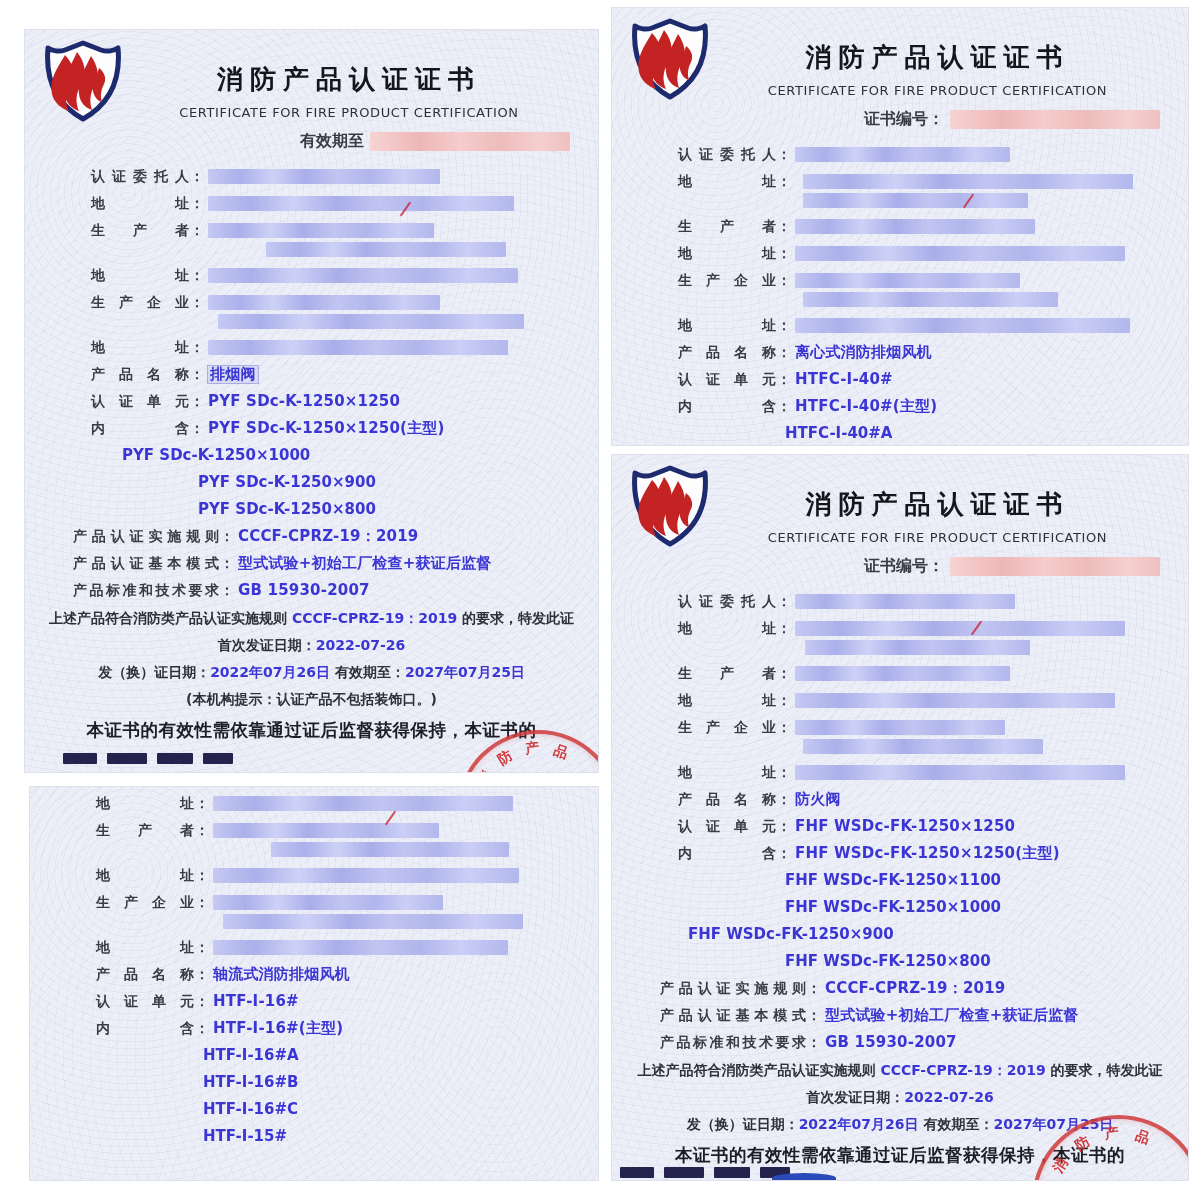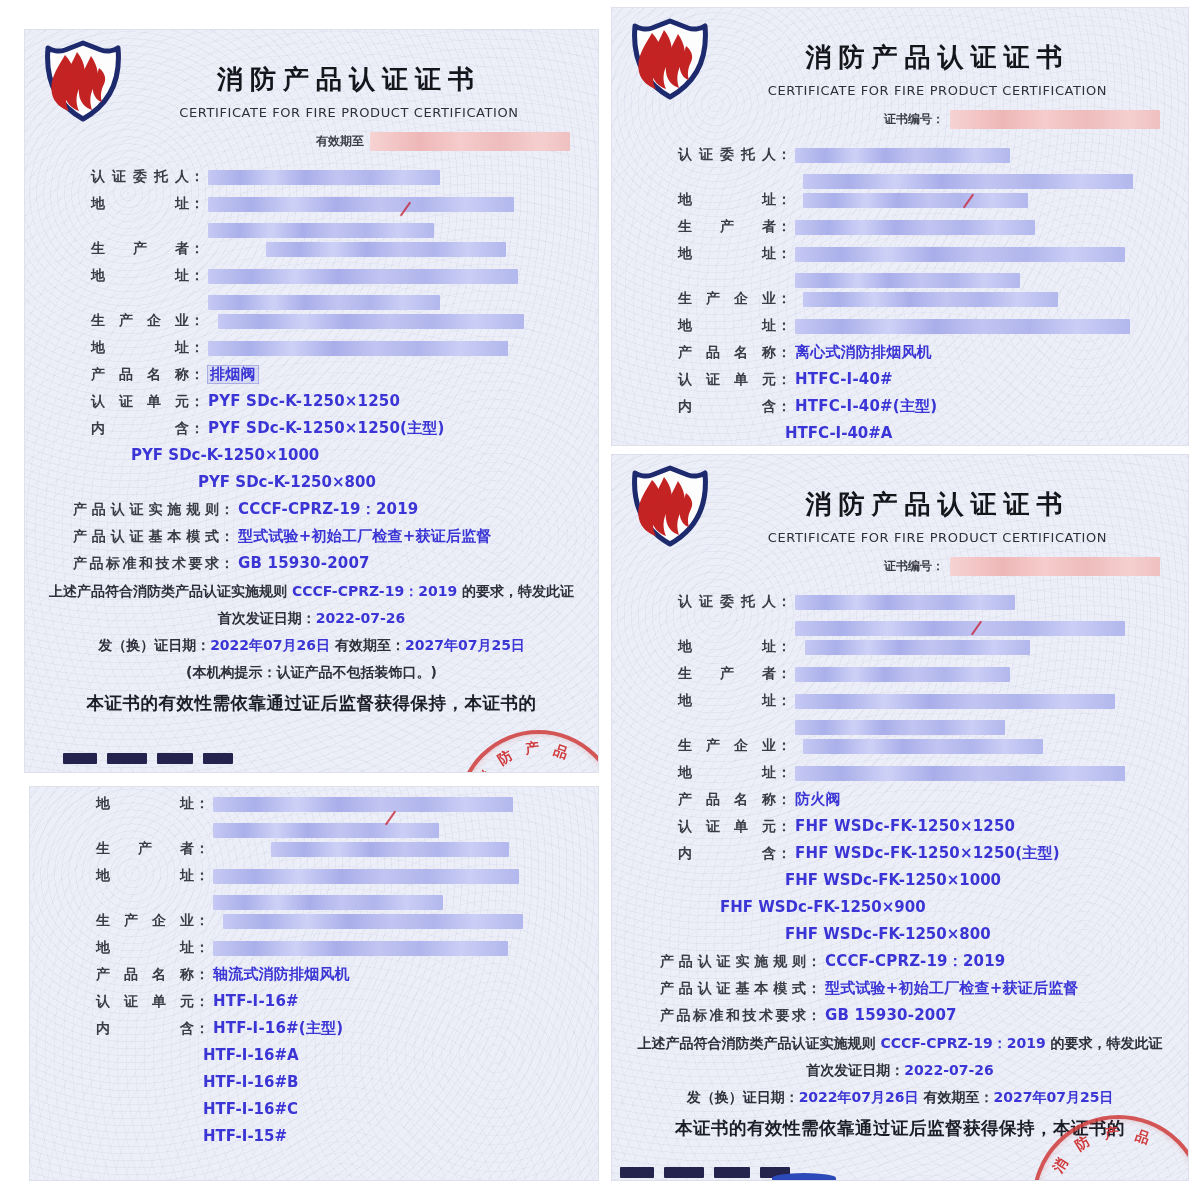--- a/index.html
+++ b/index.html
@@ -13,25 +13,25 @@
       repeating-radial-gradient(circle at 82% 68%, rgba(140,150,185,0.08) 0 1px, rgba(0,0,0,0) 1px 9px),
       repeating-radial-gradient(circle at 55% 110%, rgba(140,150,185,0.07) 0 1px, rgba(0,0,0,0) 1px 11px);
     box-shadow:0 0 0 1px rgba(190,195,215,0.5);
   }
   .hdr{position:relative;padding-top:16px;min-height:112px;}
   .logo{position:absolute;left:16px;top:8px;width:84px;height:100px;}
   .titlewrap{padding-left:95px;padding-right:20px;text-align:center;}
   .title{font-size:26px;font-weight:700;color:#15151c;letter-spacing:7px;margin-top:16px;}
   .subtitle{font-size:13px;color:#2e3038;letter-spacing:0.6px;margin-top:8px;}
   .certno{display:flex;justify-content:flex-end;align-items:center;padding-right:28px;margin-top:10px;height:22px;}
-  .certno .lbl{font-size:12px;font-weight:600;color:#3a3b45;margin-right:6px;white-space:nowrap;}
+  .certno .lbl{font-size:16px;font-weight:600;color:#3a3b45;margin-right:6px;white-space:nowrap;}
   .rpink{height:19px;border-radius:1px;
      background:linear-gradient(90deg,#f7d3d3,#eeb7b7 25%,#f6cccc 45%,#eebcbc 65%,#f5cfcf 85%,#efc0c0);}
   .rows{margin-top:10px;}
-  .row{display:flex;align-items:flex-end;padding-left:66px;margin-bottom:10px;line-height:17px;}
+  .row{display:flex;align-items:flex-start;padding-left:66px;margin-bottom:10px;line-height:17px;}
   .row.wide{padding-left:48px;}
   .lab{display:inline-block;width:98px;font-size:14px;font-weight:600;color:#3a3b45;
        text-align:justify;text-align-last:justify;white-space:normal;}
   .row.wide .lab{width:146px;}
   .colon{font-size:14px;font-weight:600;color:#3a3b45;margin:0 4px 0 1px;}
   .rblue{height:15px;margin-top:1px;border-radius:1px;filter:blur(0.2px);
      background:linear-gradient(90deg,#c6c9f3,#aab0ea 14%,#ced1f6 28%,#a9aeea 42%,#c2c5f1 56%,#b0b5ec 70%,#cbcef5 84%,#b2b7ed);}
   .rstack{display:flex;flex-direction:column;gap:3px;flex:1;}
   .val{font-size:15px;font-weight:600;color:#3a35d4;letter-spacing:0.2px;}
   .val.boxed{background:rgba(130,138,230,0.18);outline:1px solid rgba(95,95,205,0.45);padding:0 2px;}
@@ -120,21 +120,22 @@
       <div class="row">
         <span class="lab">认证单元</span>
         <span class="colon">：</span>
         <span class="val">PYF SDc-K-1250×1250</span>
       </div>
       <div class="row">
         <span class="lab">内含</span>
         <span class="colon">：</span>
         <span class="val">PYF SDc-K-1250×1250(主型)</span>
       </div>
-      <div class="vline" style="padding-left: 106px;">PYF SDc-K-1250×1000</div>
+      <div class="vline" style="padding-left: 75px; margin-left: 22px;">PYF SDc-K-1250×1000</div>
+      <div class="vline" style="padding-left: 173px;">PYF SDc-K-1250×900</div>
       <div class="vline" style="padding-left: 173px;">PYF SDc-K-1250×800</div>
       <div class="row wide">
         <span class="lab">产品认证实施规则</span>
         <span class="colon">：</span>
         <span class="val">CCCF-CPRZ-19：2019</span>
       </div>
       <div class="row wide">
         <span class="lab">产品认证基本模式</span>
         <span class="colon">：</span>
         <span class="val">型式试验+初始工厂检查+获证后监督</span>
@@ -376,22 +377,23 @@
       <div class="row">
         <span class="lab">认证单元</span>
         <span class="colon">：</span>
         <span class="val">FHF WSDc-FK-1250×1250</span>
       </div>
       <div class="row">
         <span class="lab">内含</span>
         <span class="colon">：</span>
         <span class="val">FHF WSDc-FK-1250×1250(主型)</span>
       </div>
+      <div class="vline" style="padding-left: 173px;">FHF WSDc-FK-1250×1100</div>
       <div class="vline" style="padding-left: 173px;">FHF WSDc-FK-1250×1000</div>
-      <div class="vline" style="padding-left: 108px;">FHF WSDc-FK-1250×900</div>
+      <div class="vline" style="padding-left: 76px;">FHF WSDc-FK-1250×900</div>
       <div class="vline" style="padding-left: 173px;">FHF WSDc-FK-1250×800</div>
       <div class="row wide">
         <span class="lab">产品认证实施规则</span>
         <span class="colon">：</span>
         <span class="val">CCCF-CPRZ-19：2019</span>
       </div>
       <div class="row wide">
         <span class="lab">产品认证基本模式</span>
         <span class="colon">：</span>
         <span class="val">型式试验+初始工厂检查+获证后监督</span>

